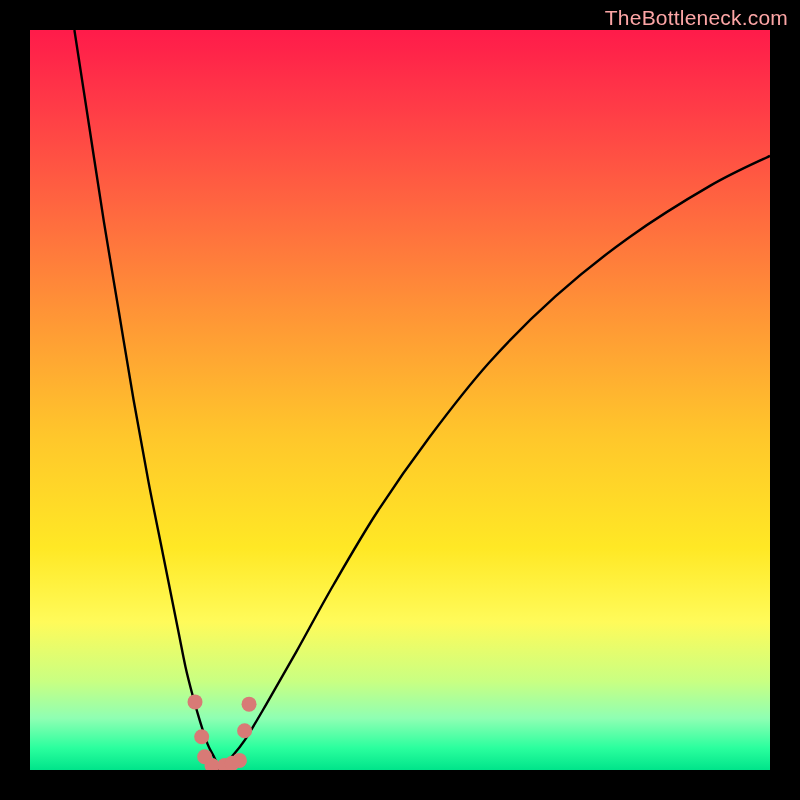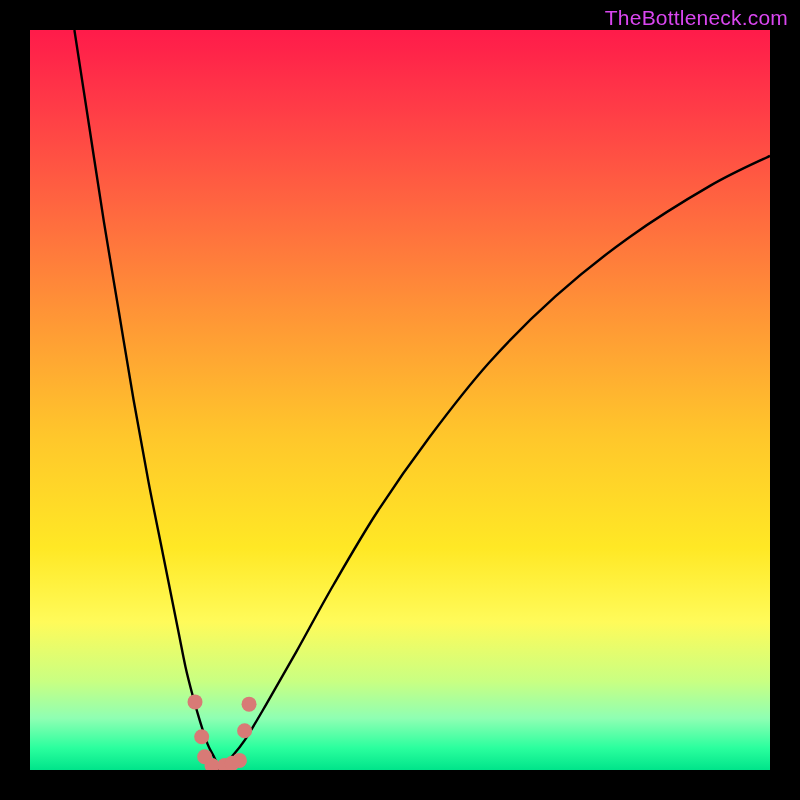--- a/index.html
+++ b/index.html
@@ -33,21 +33,21 @@
       #c9ff82 88%,
       #8fffb3 93%,
       #2bff9e 97%,
       #00e48a 100%
     );
   }
   .watermark {
     position: absolute;
     top: 6px;
     right: 12px;
-    color: #d946ef;
+    color: #fca5a5;
     font-size: 21px;
     font-weight: 500;
     letter-spacing: 0.2px;
     user-select: none;
   }
   svg.curve {
     position: absolute;
     inset: 0;
     width: 740px;
     height: 740px;

